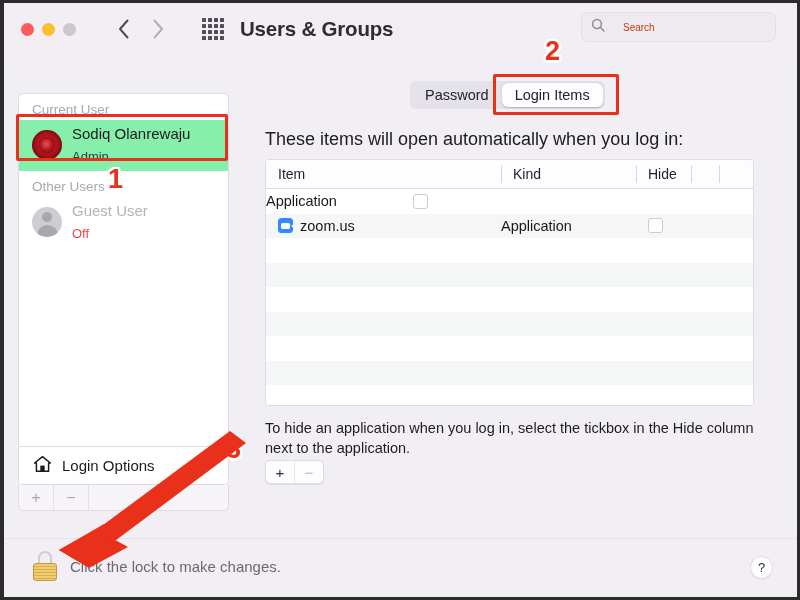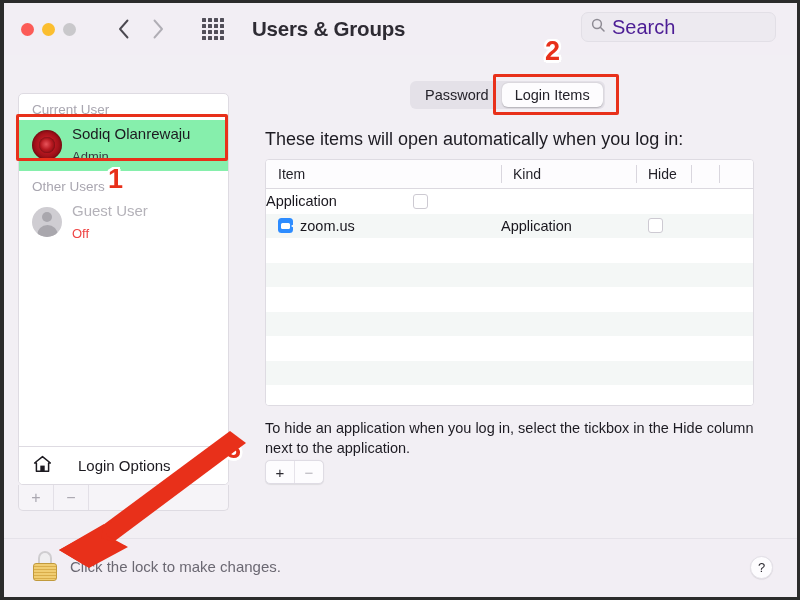--- a/index.html
+++ b/index.html
@@ -82,21 +82,21 @@
     gap: 2px;
   }
   .grid-icon i {
     display: block;
     width: 4px; height: 4px;
     background: #514e58;
     border-radius: 0.5px;
   }
 
   #window-title {
-    margin-left: 28px;
+    margin-left: 16px;
     font-size: 20.5px;
     font-weight: bold;
     color: #2e2b33;
     letter-spacing: -0.2px;
   }
 
   #search-field {
     position: absolute;
     right: 24px; top: 12px;
     width: 193px; height: 28px;
@@ -104,23 +104,23 @@
     border: 1px solid #e2dfe6;
     border-radius: 7px;
     display: flex;
     align-items: center;
   }
   #search-field .sicon {
     margin-left: 9px;
     color: #8e8b94;
   }
   #search-field .splaceholder {
-    margin-left: 7px;
-    font-size: 20px;
-    color: #4c1d95;
+    margin-left: 18px;
+    font-size: 10px;
+    color: #c2410c;
   }
 
   
   #sidebar {
     position: absolute;
     left: 18px; top: 93px;
     width: 209px; height: 390px;
     background: #ffffff;
     border: 1px solid #dedbe2;
     border-radius: 5px;
@@ -202,21 +202,21 @@
     border-top: 1px solid #dedbe2;
     display: flex;
     align-items: center;
     background: #ffffff;
   }
   #login-options .home-ico {
     margin-left: 14px;
     color: #1d1b21;
   }
   #login-options .lo-label {
-    margin-left: 26px;
+    margin-left: 10px;
     font-size: 15px;
     color: #1c1a20;
   }
 
   #sidebar-buttons {
     position: absolute;
     left: 18px; top: 485px;
     width: 209px; height: 25px;
     background: #f6f4f8;
     border: 1px solid #dedbe2;

